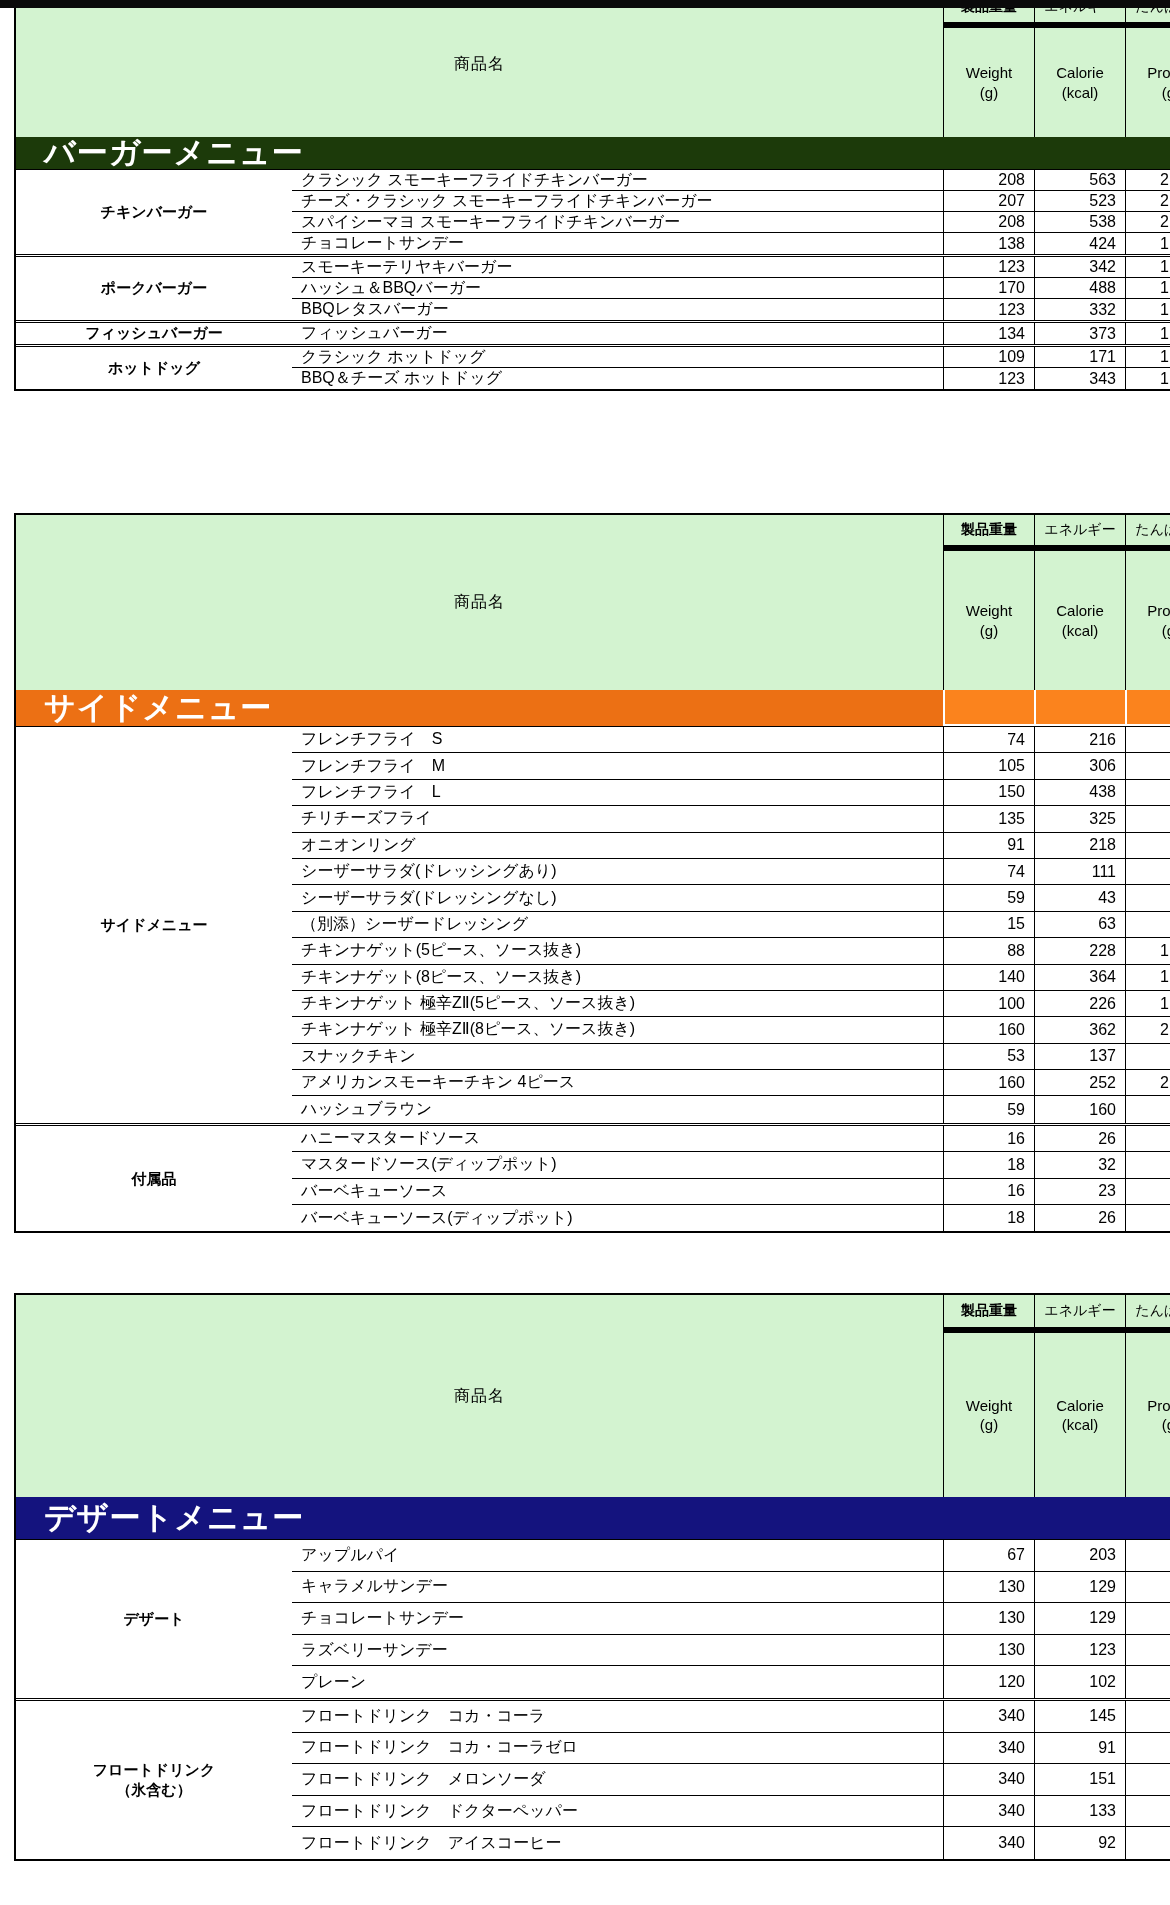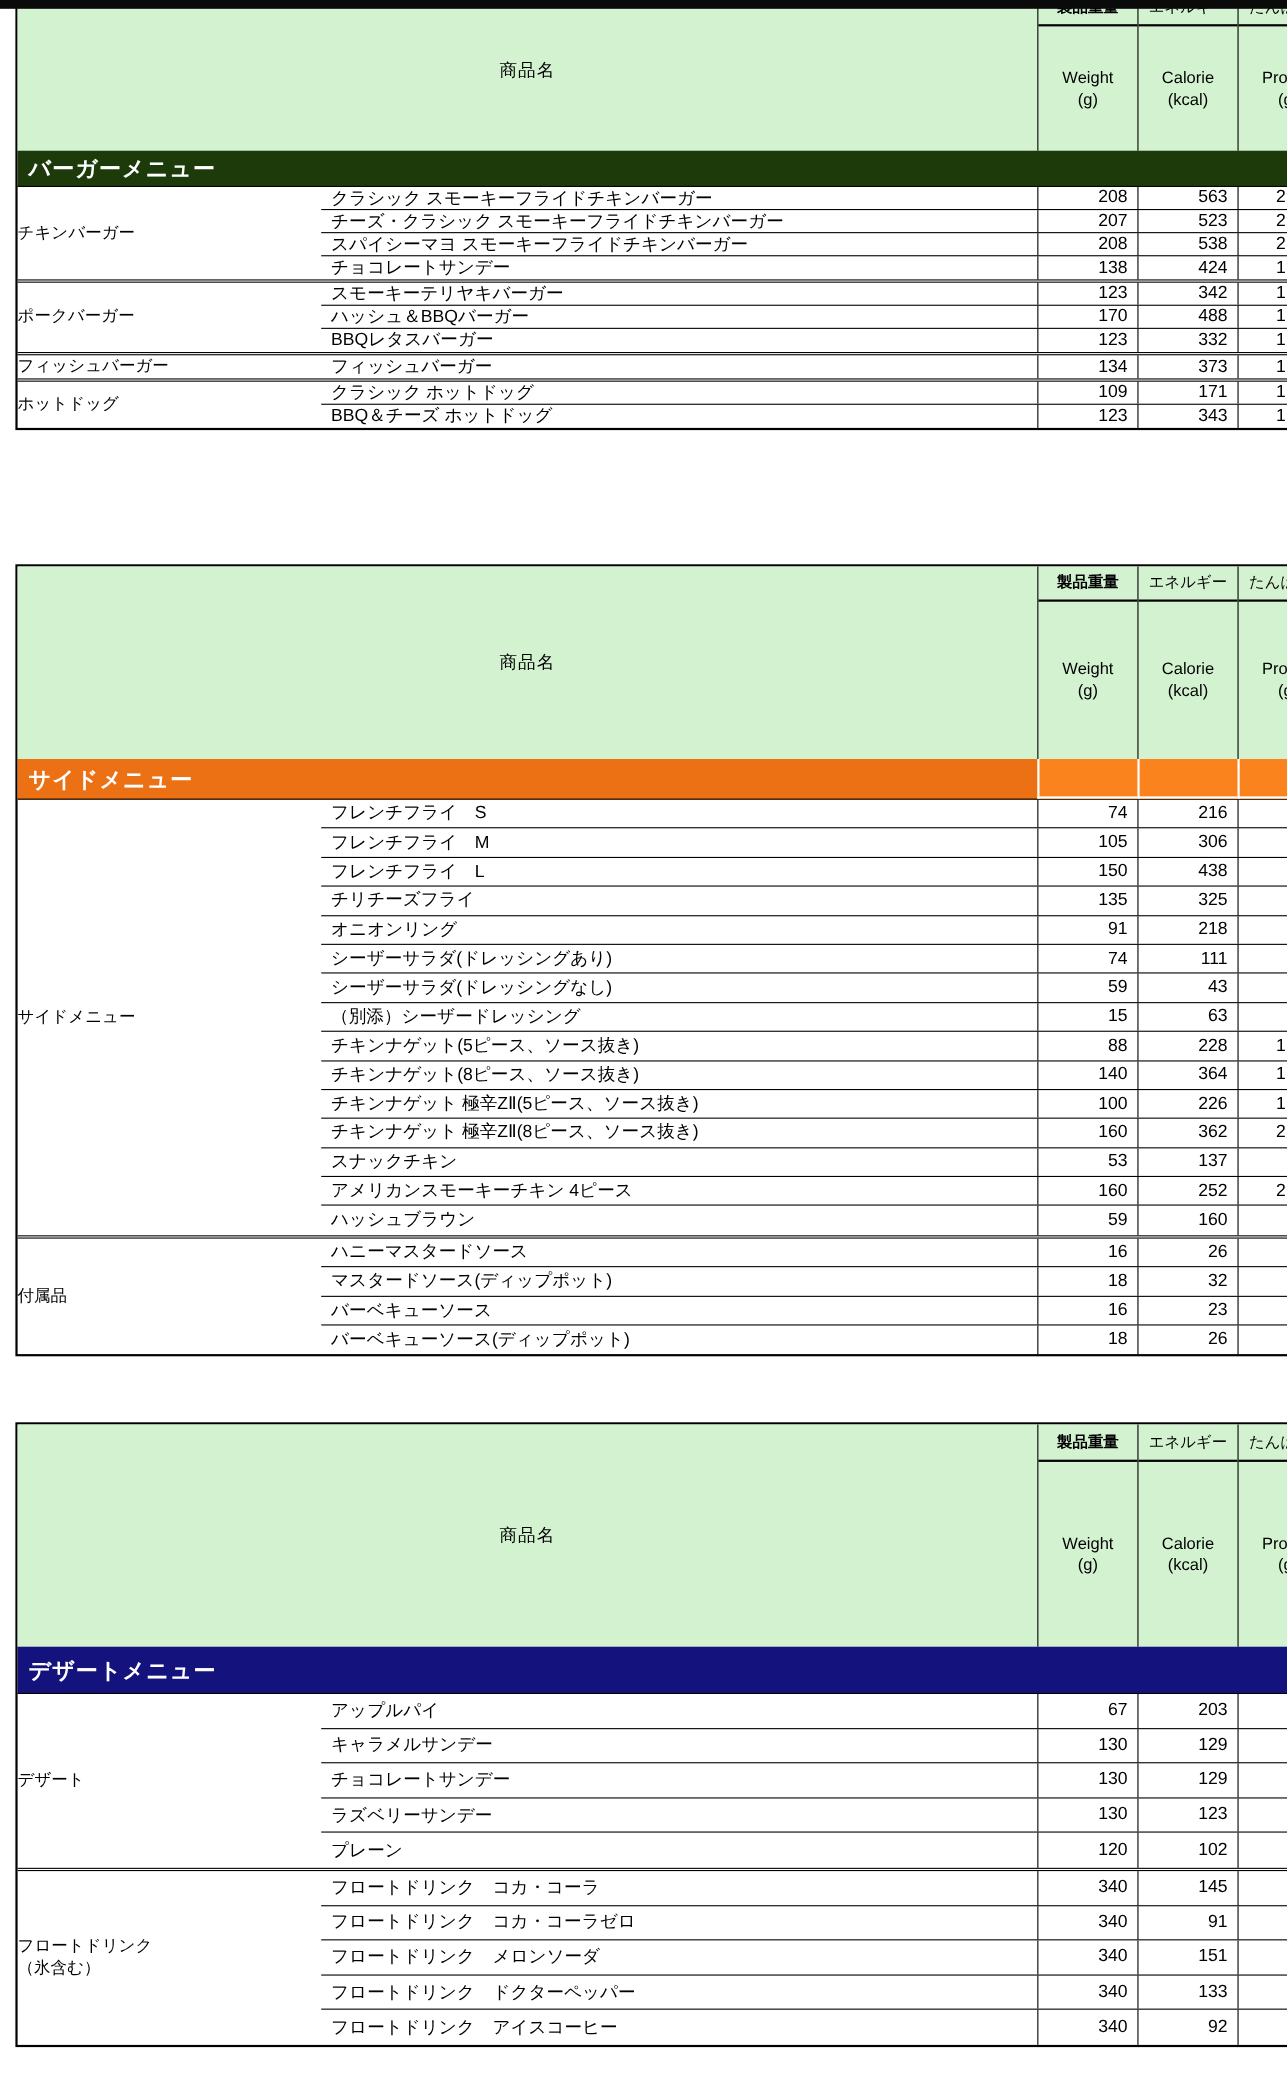--- a/index.html
+++ b/index.html
@@ -29,53 +29,53 @@
   .t0 .hdr{height:145px;}
   .t1 .hdr{height:175px;}
   .t2 .hdr{height:202px;}
   .hname{
     width:927px;display:flex;align-items:center;justify-content:center;
     font-size:16px;letter-spacing:1px;
   }
   .hcol{width:91px;border-left:1px solid #000;display:flex;flex-direction:column;box-sizing:border-box;}
   .hj{
     display:flex;align-items:center;justify-content:center;
-    border-bottom:2px solid #000000;font-size:14px;white-space:nowrap;overflow:hidden;
+    border-bottom:6px solid #000000;font-size:14px;white-space:nowrap;overflow:hidden;
   }
   .t0 .hj{height:30px;}
   .t1 .hj{height:30px;}
   .t2 .hj{height:32px;}
   .hj.bold{font-weight:bold;}
   .he{
     flex:1;display:flex;flex-direction:column;align-items:center;justify-content:center;
     font-weight:normal;font-size:15px;line-height:1.3;text-align:center;white-space:nowrap;
   }
 
   
   .band{display:flex;border-bottom:1px solid #000;box-sizing:border-box;}
   .t0 .band{height:33px;background:var(--c-burger,#1c3a0a);}
   .t1 .band{height:37px;background:var(--c-side,#ec7014);}
   .t2 .band{height:43px;background:var(--c-dessert,#14137e);}
   .btitle{
     width:927px;display:flex;align-items:center;
-    padding-left:10px;box-sizing:border-box;
-    color:#fff;font-weight:bold;font-size:20px;letter-spacing:1px;white-space:nowrap;
+    padding-left:28px;box-sizing:border-box;
+    color:#fff;font-weight:bold;font-size:31px;letter-spacing:1px;white-space:nowrap;
   }
   .bcell{width:91px;box-sizing:border-box;}
   .t1 .bcell{
     background:var(--c-sidecell,#fb831d);
     border-left:2px solid #fff;border-bottom:2px solid #fff;
   }
 
   
   .group{display:flex;}
   .gsep{border-top:3px double #000;}
   .cat{
-    width:276px;display:flex;flex-direction:column;align-items:flex-start;justify-content:center;
-    font-weight:normal;font-size:15px;text-align:center;line-height:1.35;
+    width:276px;display:flex;flex-direction:column;align-items:center;justify-content:center;
+    font-weight:bold;font-size:15px;text-align:center;line-height:1.35;
   }
   .rows{flex:1;display:flex;flex-direction:column;}
   .row{display:flex;align-items:center;border-bottom:1px solid #000;box-sizing:border-box;}
   .rows .row:last-child{border-bottom:none;}
   .t0 .row{height:21px;}
   .t1 .row{height:26.4px;}
   .t2 .row{height:31.6px;}
   .nm{
     width:651px;box-sizing:border-box;padding-left:9px;
     font-size:16px;white-space:nowrap;overflow:hidden;

